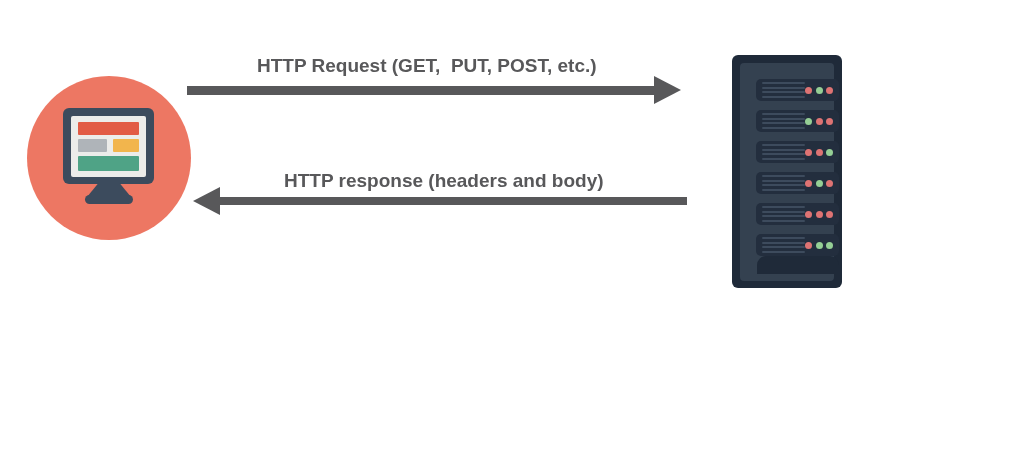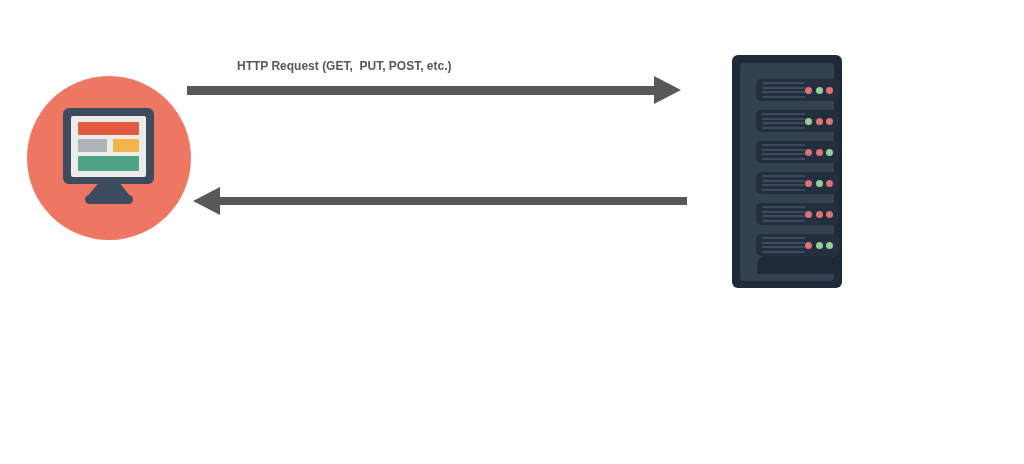--- a/index.html
+++ b/index.html
@@ -39,22 +39,23 @@
     clip-path:polygon(26% 0,74% 0,100% 100%,0 100%);
   }
   .stand-base{
     position:absolute;left:85px;top:195px;width:48px;height:9px;
     background:#3C4B5D;border-radius:5px;
   }
   
   .flow-label{
     position:absolute;
     color:#58585A;
-    font-size:12px;font-weight:600;line-height:24px;
+    font-size:19px;font-weight:600;line-height:24px;
     white-space:pre;
+    margin-left:20px;
   }
   .label-request{left:237px;top:54px;}
   .label-response{left:264px;top:169px;}
   .label-status{left:261px;top:220px;}
   
   .shaft{position:absolute;background:#58585A;}
   .shaft-request{left:187px;top:86px;width:468px;height:9px;}
   .shaft-response{left:219px;top:197px;width:468px;height:8px;}
   .head{position:absolute;width:0;height:0;}
   .head-right{
@@ -113,20 +114,21 @@
       </div>
     </div>
     <div class="stand-neck"></div>
     <div class="stand-base"></div>
   </div>
 
   <div class="flow-label label-request">HTTP Request (GET,  PUT, POST, etc.)</div>
   <div class="shaft shaft-request"></div>
   <div class="head head-right"></div>
 
+  <div class="flow-label label-response">HTTP response (headers and body)</div>
   <div class="head head-left"></div>
   <div class="shaft shaft-response"></div>
 
   <div class="server">
     <div class="server-panel">
       <div id="server-slots">
           <div class="slot" style="top: 16px;">
             <div class="slot-lines">
               <div class="slot-line"></div>
               <div class="slot-line"></div>

